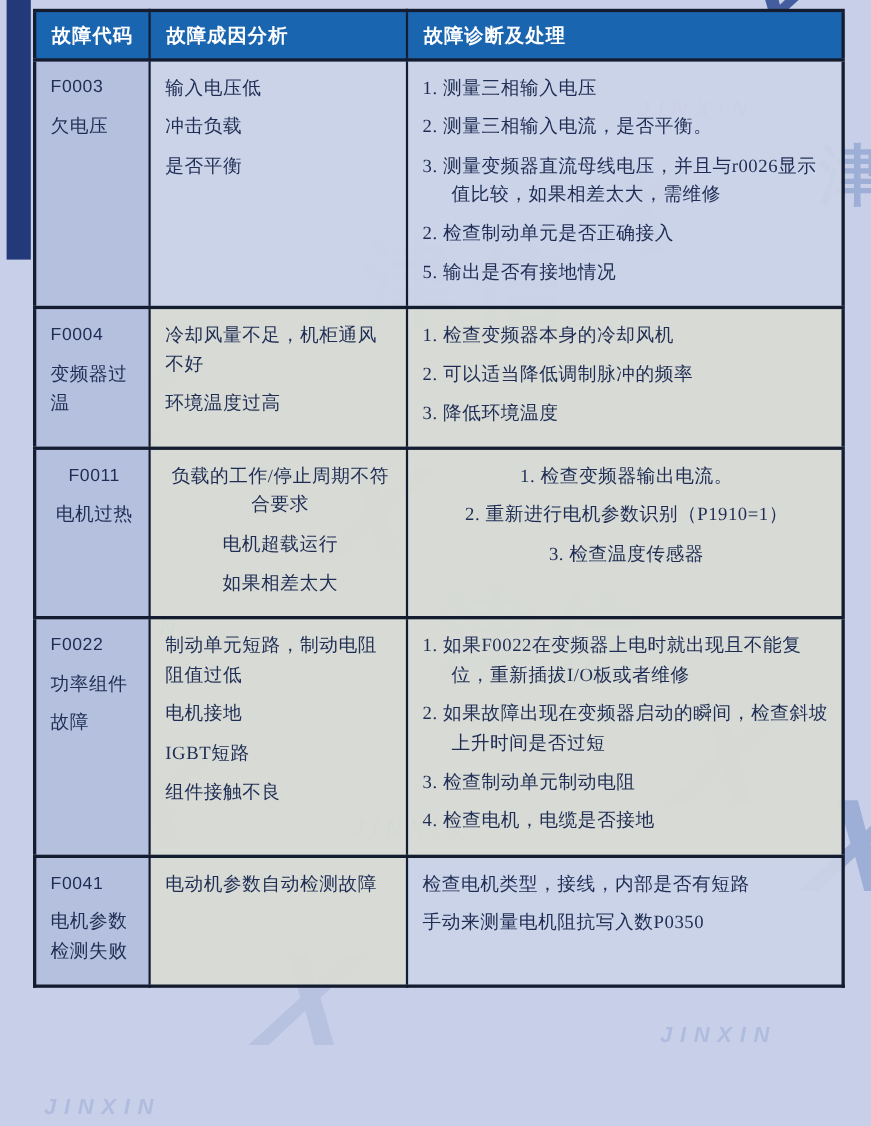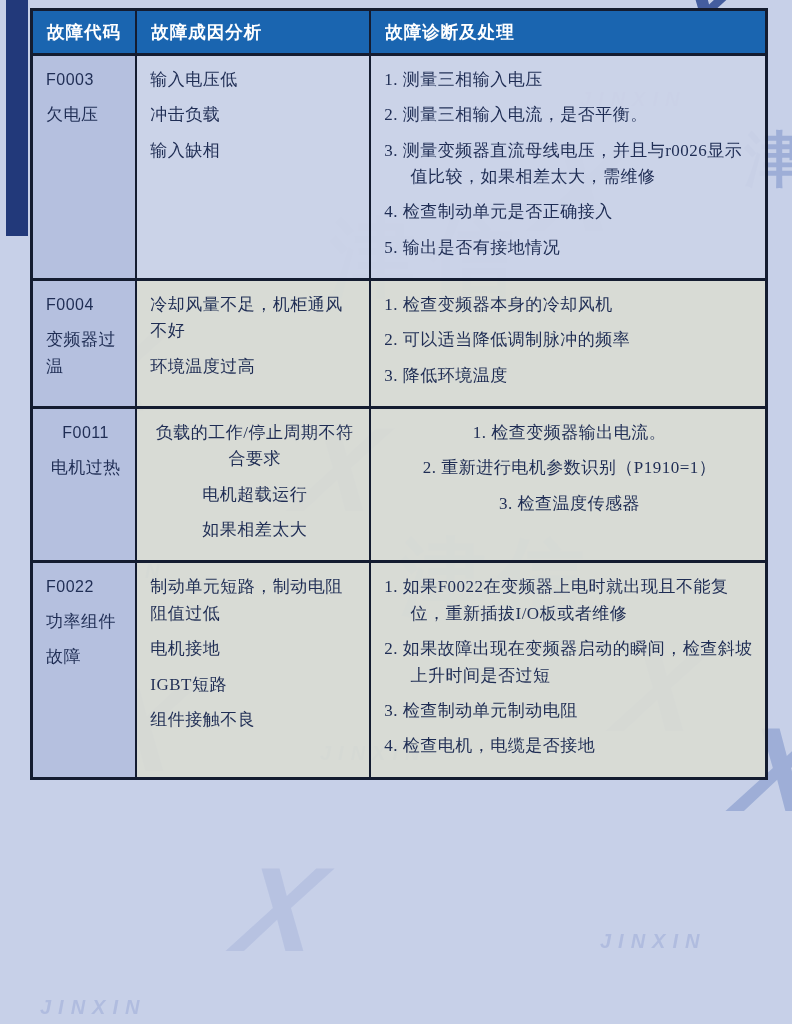--- a/index.html
+++ b/index.html
@@ -93,27 +93,27 @@
         <tr style="height: 190px;">
       <td class="code-cell">
         <div class="name-line code">F0003</div>
         <div>
               <div class="name-line">欠电压</div>
             </div>
       </td>
       <td class="cause-cell tint-blue">
             <div class="line">输入电压低</div>
             <div class="line">冲击负载</div>
-            <div class="line">输入缺相</div>
+            <div class="line">是否平衡</div>
           </td>
       <td class="action-cell tint-blue">
             <div class="line num">1. 测量三相输入电压</div>
             <div class="line num">2. 测量三相输入电流，是否平衡。</div>
             <div class="line num">3. 测量变频器直流母线电压，并且与r0026显示值比较，如果相差太大，需维修</div>
-            <div class="line num">4. 检查制动单元是否正确接入</div>
+            <div class="line num">2. 检查制动单元是否正确接入</div>
             <div class="line num">5. 输出是否有接地情况</div>
           </td>
     </tr>
         <tr style="height: 115px;">
       <td class="code-cell">
         <div class="name-line code">F0004</div>
         <div>
               <div class="name-line">变频器过温</div>
             </div>
       </td>
@@ -159,16 +159,31 @@
             <div class="line">IGBT短路</div>
             <div class="line">组件接触不良</div>
           </td>
       <td class="action-cell tint-gray">
             <div class="line num">1. 如果F0022在变频器上电时就出现且不能复位，重新插拔I/O板或者维修</div>
             <div class="line num">2. 如果故障出现在变频器启动的瞬间，检查斜坡上升时间是否过短</div>
             <div class="line num">3. 检查制动单元制动电阻</div>
             <div class="line num">4. 检查电机，电缆是否接地</div>
           </td>
     </tr>
+        <tr style="height: 102px;">
+      <td class="code-cell">
+        <div class="name-line code">F0041</div>
+        <div>
+              <div class="name-line">电机参数检测失败</div>
+            </div>
+      </td>
+      <td class="cause-cell tint-gray">
+            <div class="line">电动机参数自动检测故障</div>
+          </td>
+      <td class="action-cell tint-blue">
+            <div class="line">检查电机类型，接线，内部是否有短路</div>
+            <div class="line">手动来测量电机阻抗写入数P0350</div>
+          </td>
+    </tr>
       </tbody>
   </table>
 
 </div>
 
 </body></html>

